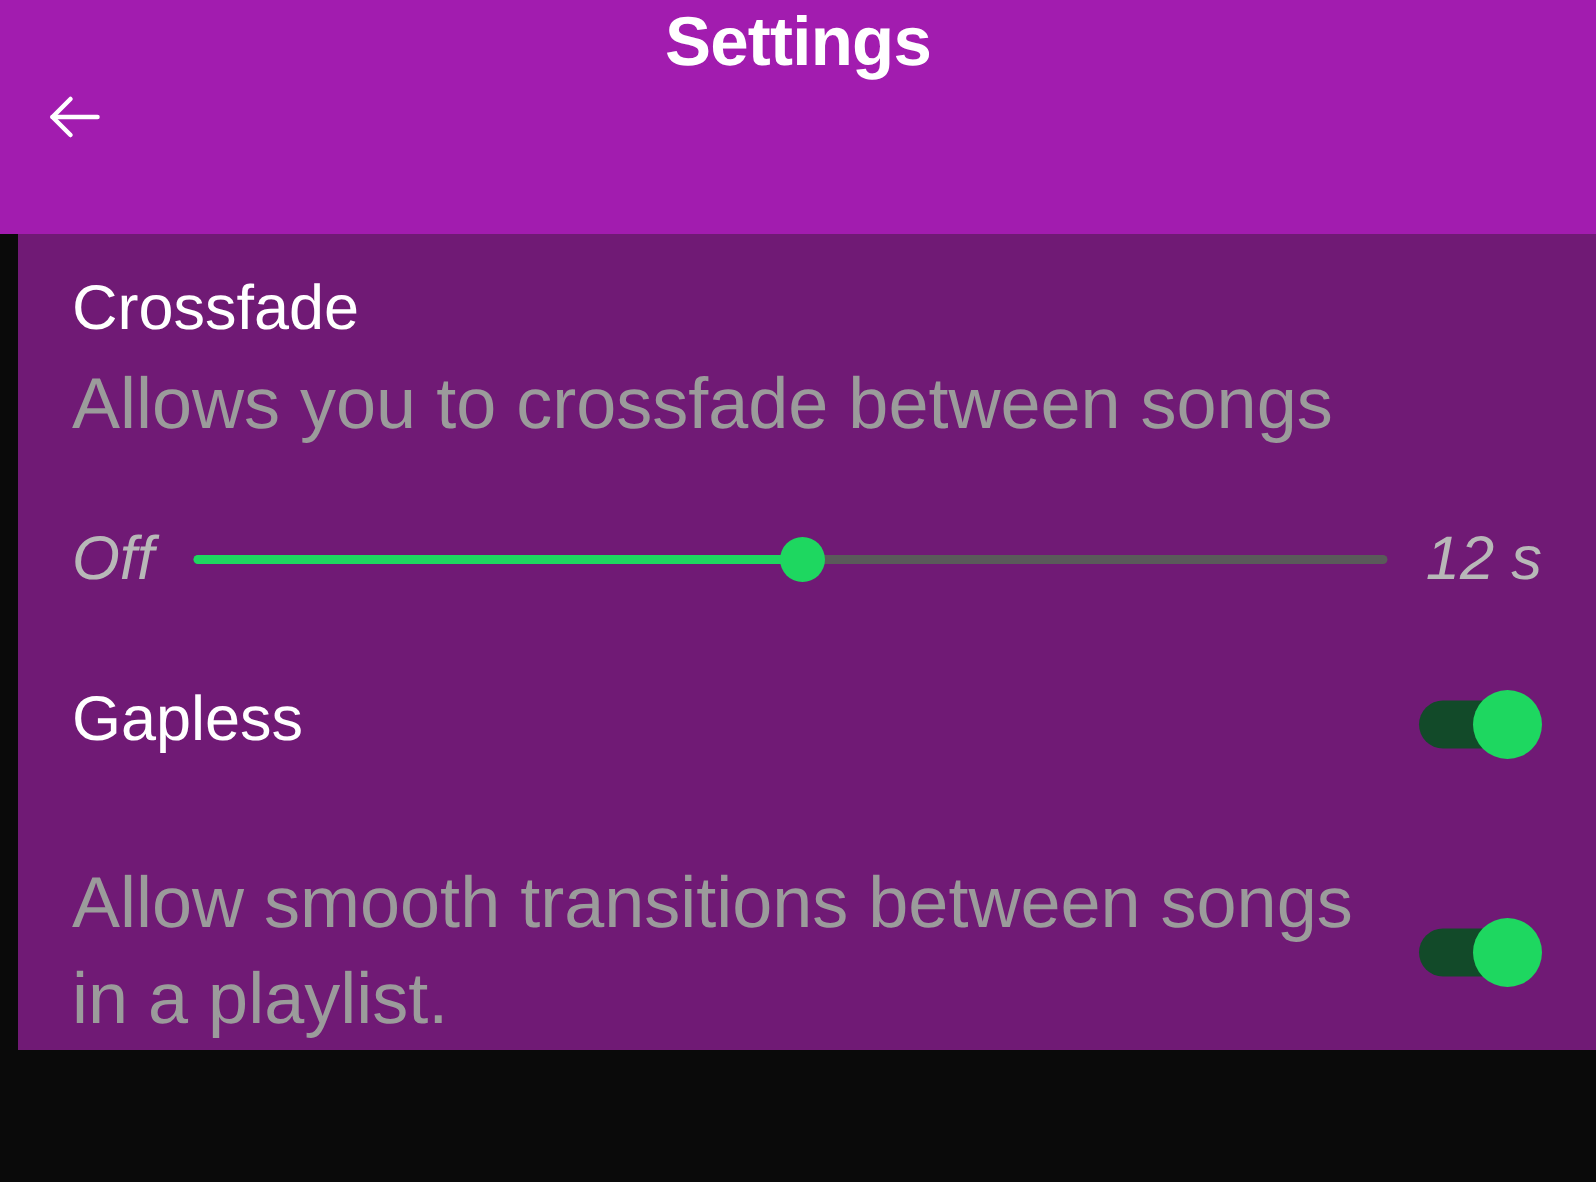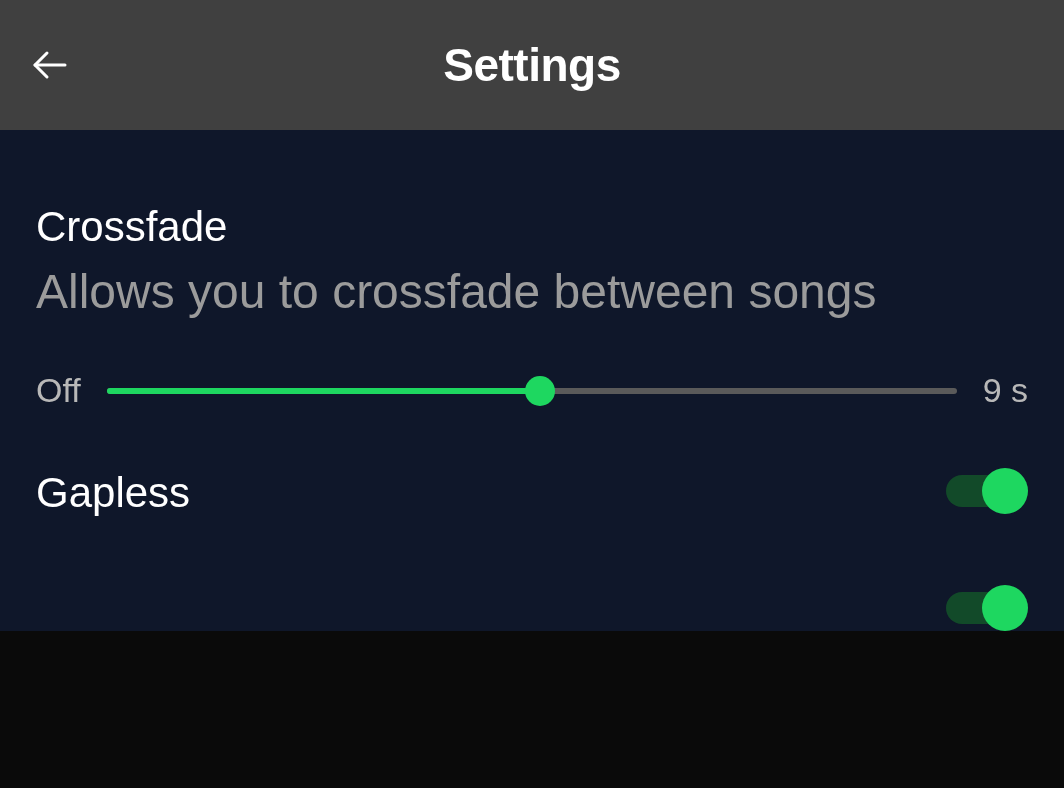--- a/index.html
+++ b/index.html
@@ -5,24 +5,24 @@
   * { box-sizing: border-box; margin: 0; padding: 0; }
   html, body {
     width: 1064px;
     height: 788px;
     background: #0a0a0a;
     font-family: -apple-system, BlinkMacSystemFont, "Segoe UI", Helvetica, Arial, sans-serif;
     color: #fff;
     overflow: hidden;
   }
   .header {
-    height: 130px;
-    background: #404040;
+    height: 156px;
+    background: #a21caf;
     display: flex;
-    align-items: center;
+    align-items: flex-start;
     position: relative;
   }
   .back-button {
     position: absolute;
     left: 28px;
     top: 50%;
     transform: translateY(-50%);
     width: 44px;
     height: 44px;
     display: flex;
@@ -32,28 +32,30 @@
   }
   .back-button svg { display: block; }
   .header-title {
     width: 100%;
     text-align: center;
     font-size: 46px;
     font-weight: 700;
     letter-spacing: -0.5px;
   }
   .content {
-    padding: 72px 36px 0 36px;
-    background: #0f172a;
+    padding: 24px 36px 0 36px;
+    background: #701a75;
+    margin-left: 12px;
   }
   .section {
     margin-bottom: 58px;
   }
   .setting-row {
     display: flex;
+    align-items: center;
     justify-content: space-between;
   }
   .setting-text { flex: 1; padding-right: 24px; }
   .setting-title {
     font-size: 42px;
     font-weight: 500;
     color: #fff;
     line-height: 1.2;
     margin-bottom: 8px;
   }
@@ -64,23 +66,24 @@
     line-height: 1.35;
   }
   
   .slider-row {
     display: flex;
     align-items: center;
     margin-top: 46px;
     gap: 26px;
   }
   .slider-label {
-    font-size: 34px;
+    font-size: 41px;
     color: #b8b8b8;
     white-space: nowrap;
+    font-style: italic;
   }
   .slider-track {
     position: relative;
     flex: 1;
     height: 6px;
     background: #5a5a5a;
     border-radius: 3px;
     cursor: pointer;
   }
   .slider-fill {
@@ -146,39 +149,40 @@
 
   <div class="section">
     <div class="setting-title">Crossfade</div>
     <div class="setting-desc">Allows you to crossfade between songs</div>
     <div class="slider-row">
       <div class="slider-label">Off</div>
       <div class="slider-track">
         <div class="slider-fill"></div>
         <div class="slider-thumb"></div>
       </div>
-      <div class="slider-label">9 s</div>
+      <div class="slider-label">12 s</div>
     </div>
   </div>
 
   <div class="section">
     <div class="setting-row">
       <div class="setting-text">
         <div class="setting-title">Gapless</div>
       </div>
       <div class="toggle">
         <div class="toggle-track"></div>
         <div class="toggle-knob"></div>
       </div>
     </div>
   </div>
 
   <div class="section">
     <div class="setting-row">
       <div class="setting-text">
+        <div class="setting-desc">Allow smooth transitions between songs in a playlist.</div>
       </div>
       <div class="toggle">
         <div class="toggle-track"></div>
         <div class="toggle-knob"></div>
       </div>
     </div>
   </div>
 
 </div>
 

